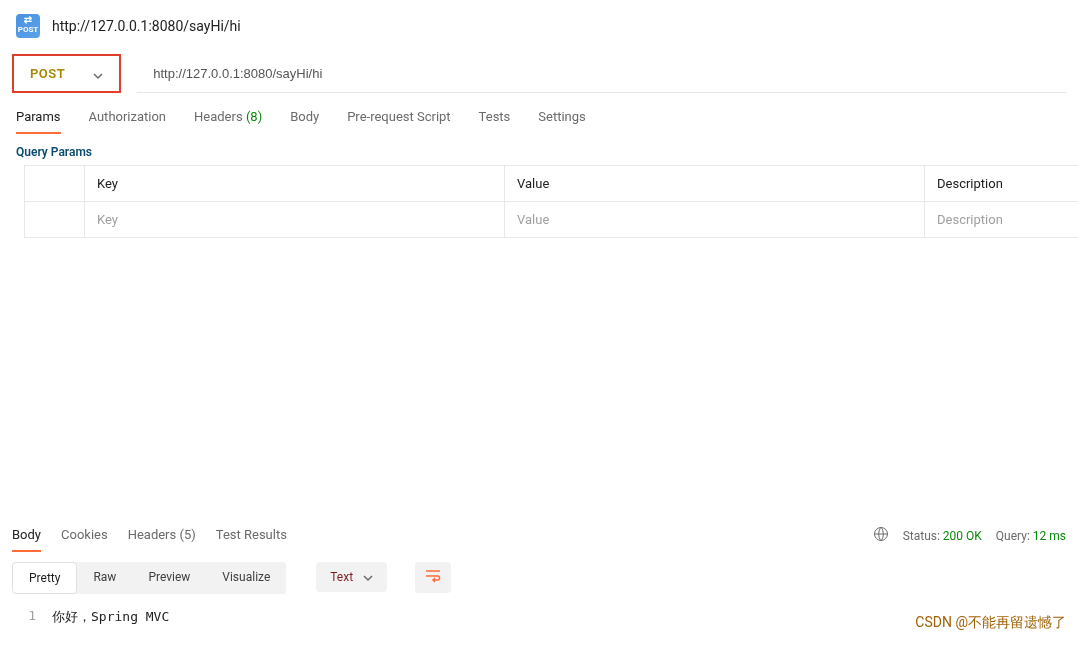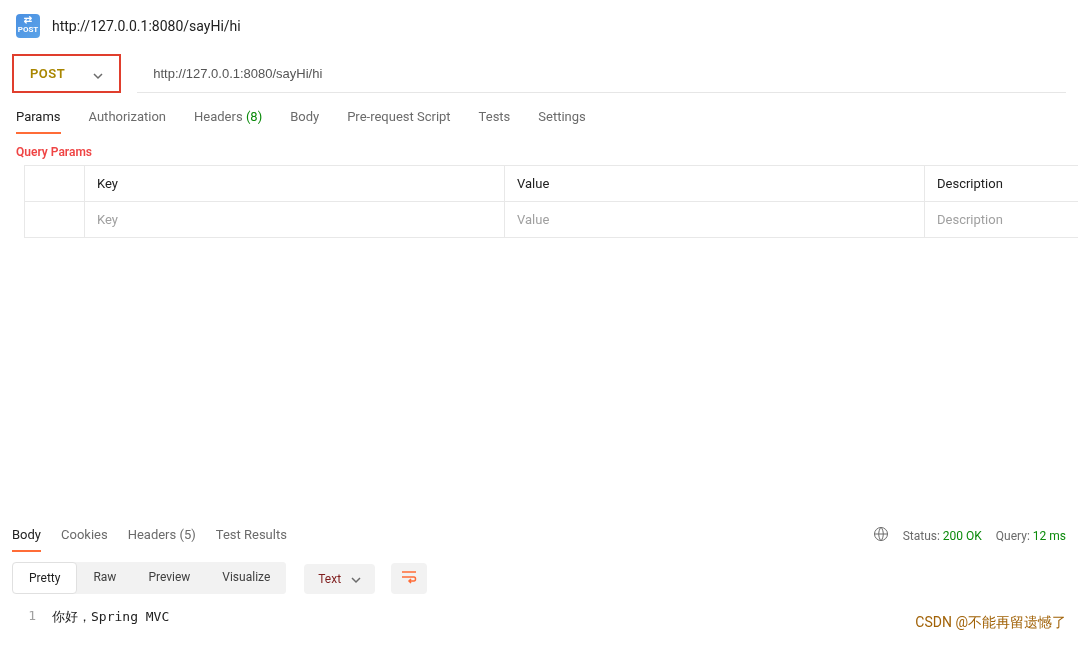--- a/index.html
+++ b/index.html
@@ -95,21 +95,21 @@
     }
     .tab.active {
       color: #212121;
       border-bottom: 2px solid #ff6c37;
     }
     .tab .badge {
       color: #0a8a0a;
     }
     .section-title {
       padding: 10px 16px 6px 16px;
-      color: #ef4444;
+      color: #0c4a6e;
       font-size: 12px;
       font-weight: 600;
     }
     .params-table {
       width: calc(100% - 16px);
       margin-left: 24px;
       border-collapse: collapse;
     }
     .params-table th, .params-table td {
       border: 1px solid #e8e8e8;
@@ -157,22 +157,22 @@
       display: flex;
       align-items: center;
       gap: 14px;
       font-size: 12px;
       color: #6b6b6b;
     }
     .globe-icon svg { stroke: #6b6b6b; }
     .meta-value { color: #0a8a0a; }
     .view-controls {
       display: flex;
-      align-items: flex-end;
-      gap: 4px;
+      align-items: flex-start;
+      gap: 16px;
       padding: 10px 12px;
     }
     .view-group {
       display: flex;
       background: #f2f2f2;
       border-radius: 4px;
       overflow: hidden;
     }
     .view-btn {
       padding: 8px 16px;

